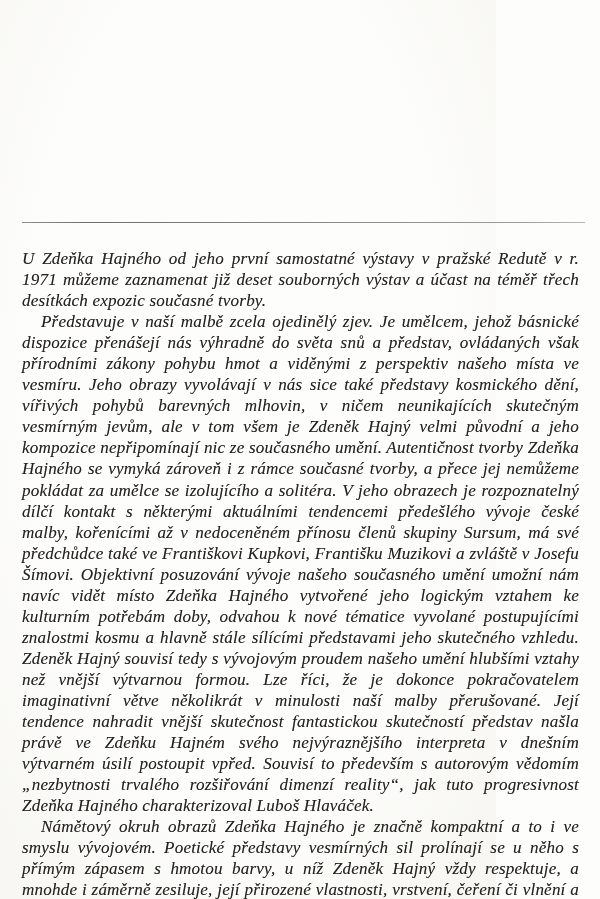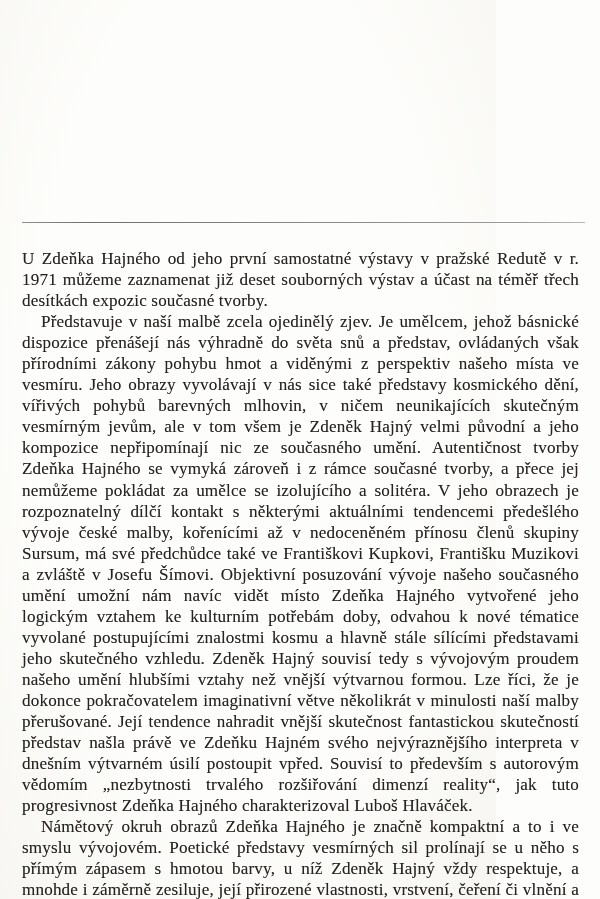--- a/index.html
+++ b/index.html
@@ -15,20 +15,21 @@
     position: relative;
   }
 
   .page {
     position: absolute;
     left: 0;
     top: 0;
     width: 496px;
     height: 899px;
     background: #fdfdfb;
+    font-style: italic;
   }
 
   
   .paper-tone {
     position: absolute;
     inset: 0;
     background:
       radial-gradient(ellipse at 48% 42%, rgba(255,255,255,0) 55%, rgba(238,236,230,0.45) 100%);
     pointer-events: none;
   }

